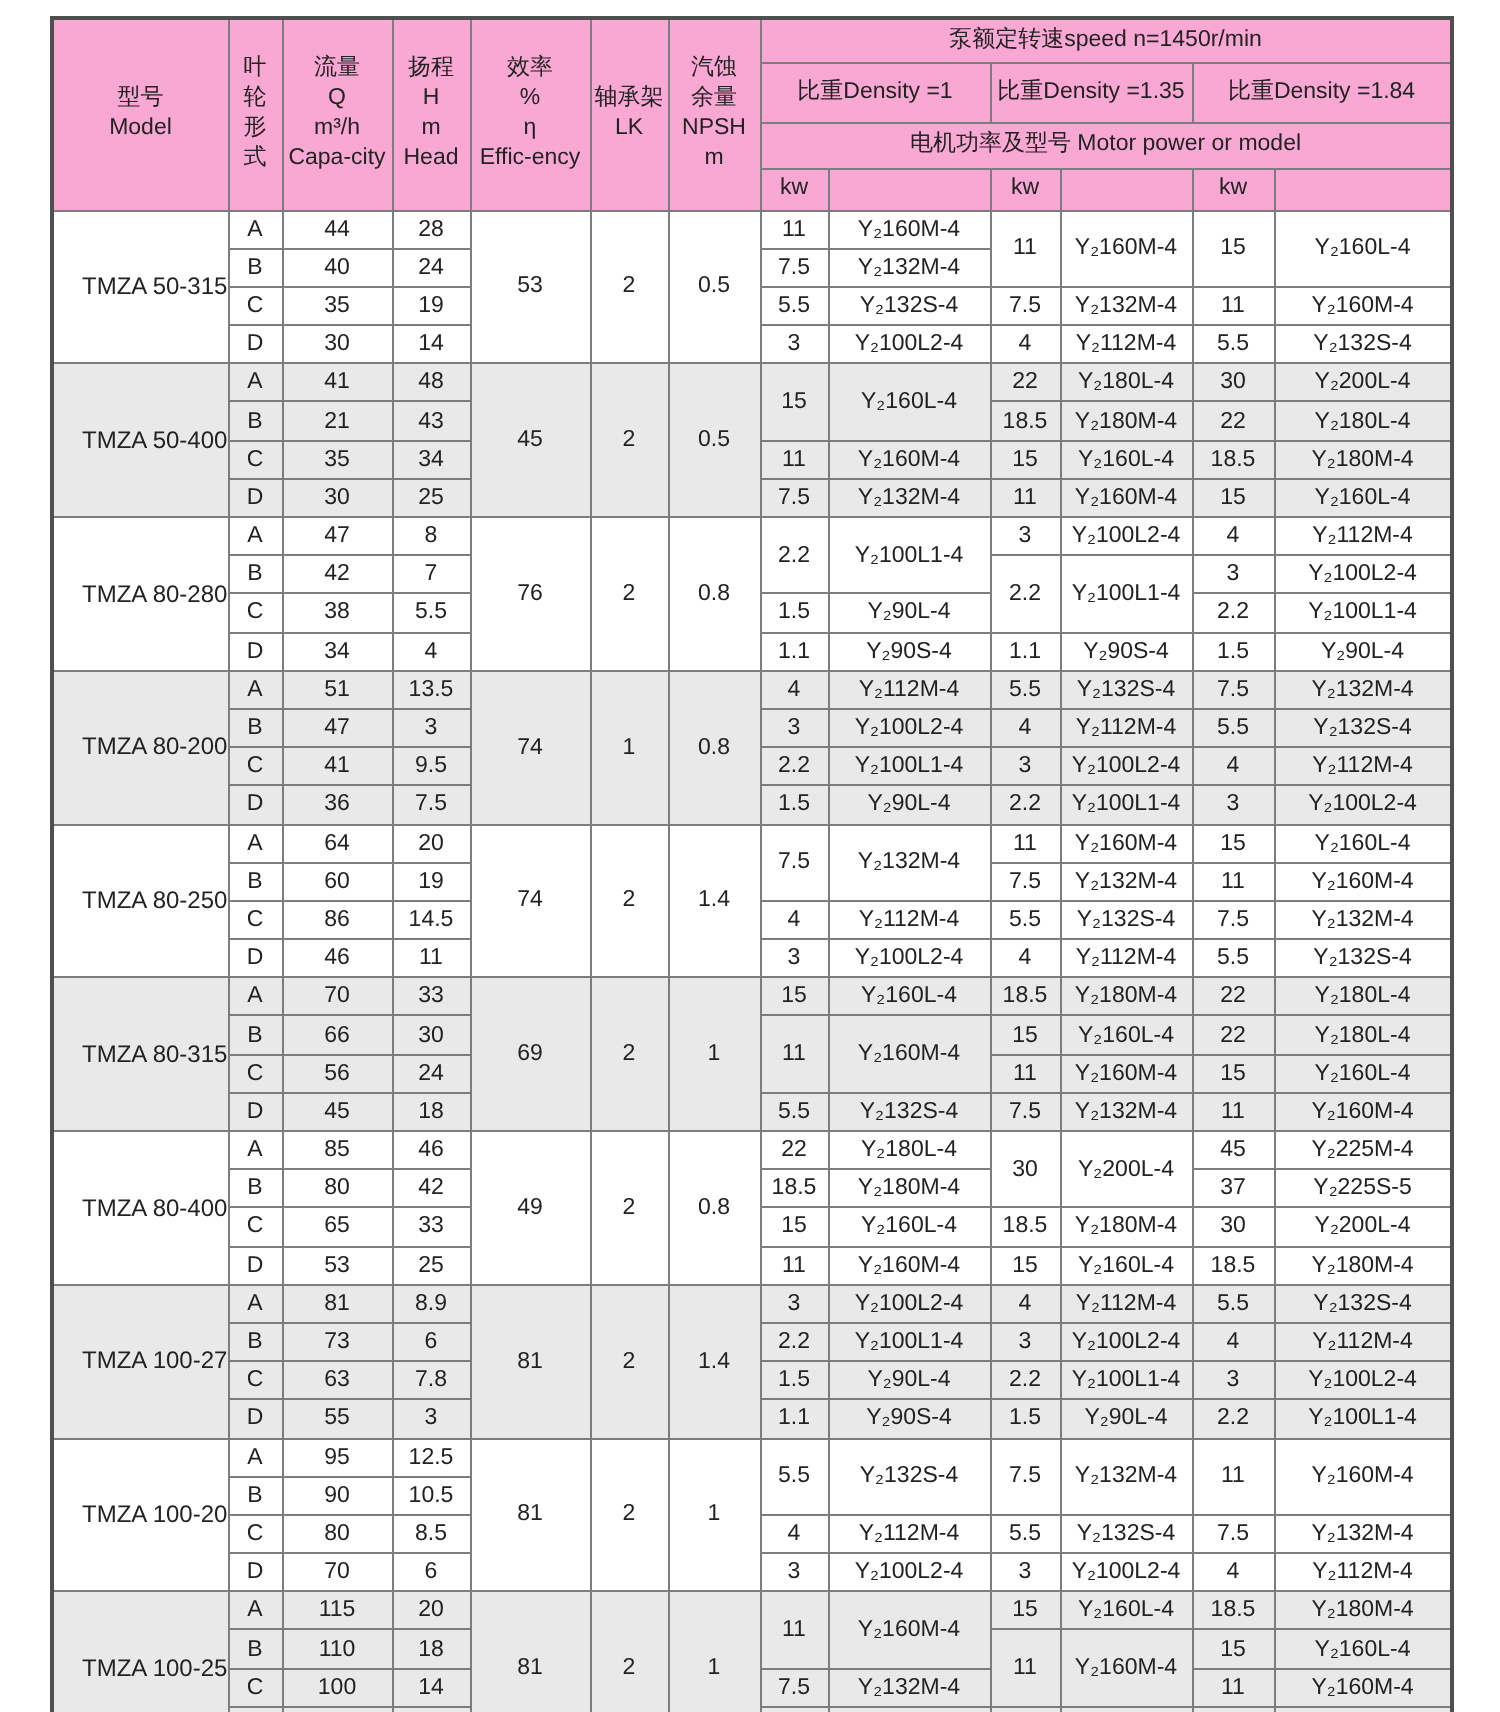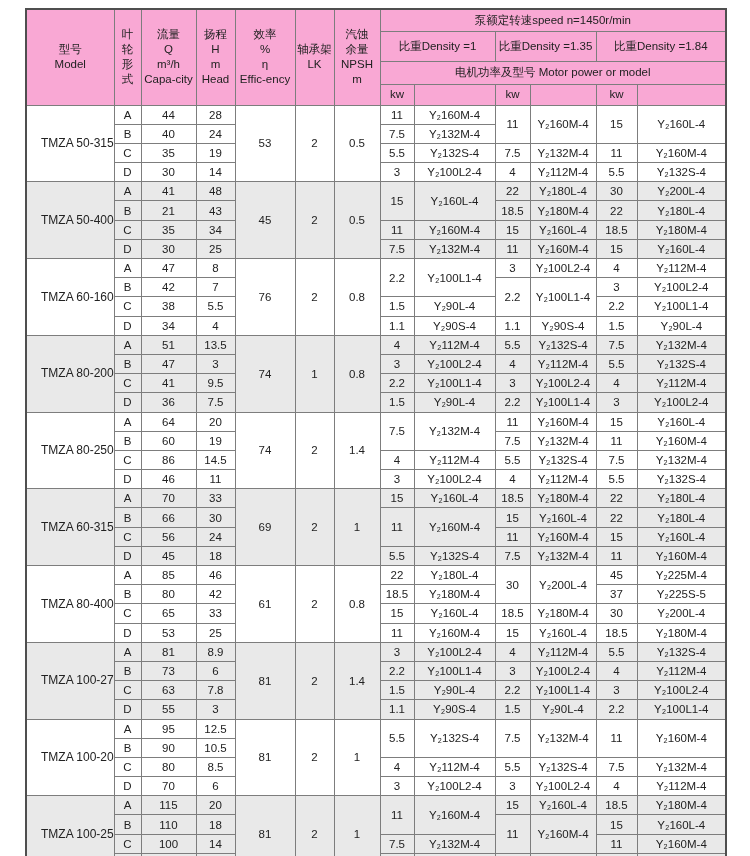--- a/index.html
+++ b/index.html
@@ -191,21 +191,21 @@
           <td>30</td>
           <td>25</td>
           <td>7.5</td>
           <td>Y₂132M-4</td>
           <td>11</td>
           <td>Y₂160M-4</td>
           <td>15</td>
           <td>Y₂160L-4</td>
         </tr>
         <tr>
-          <td rowspan="4" class="model-cell">TMZA 60-160</td>
+          <td rowspan="4" class="model-cell">TMZA 80-280</td>
           <td>A</td>
           <td>47</td>
           <td>8</td>
           <td rowspan="4">76</td>
           <td rowspan="4">2</td>
           <td rowspan="4">0.8</td>
           <td rowspan="2">2.2</td>
           <td rowspan="2">Y₂100L1-4</td>
           <td>3</td>
           <td>Y₂100L2-4</td>
@@ -329,21 +329,21 @@
           <td>46</td>
           <td>11</td>
           <td>3</td>
           <td>Y₂100L2-4</td>
           <td>4</td>
           <td>Y₂112M-4</td>
           <td>5.5</td>
           <td>Y₂132S-4</td>
         </tr>
         <tr class="zebra">
-          <td rowspan="4" class="model-cell">TMZA 60-315</td>
+          <td rowspan="4" class="model-cell">TMZA 80-315</td>
           <td>A</td>
           <td>70</td>
           <td>33</td>
           <td rowspan="4">69</td>
           <td rowspan="4">2</td>
           <td rowspan="4">1</td>
           <td>15</td>
           <td>Y₂160L-4</td>
           <td>18.5</td>
           <td>Y₂180M-4</td>
@@ -379,21 +379,21 @@
           <td>7.5</td>
           <td>Y₂132M-4</td>
           <td>11</td>
           <td>Y₂160M-4</td>
         </tr>
         <tr>
           <td rowspan="4" class="model-cell">TMZA 80-400</td>
           <td>A</td>
           <td>85</td>
           <td>46</td>
-          <td rowspan="4">61</td>
+          <td rowspan="4">49</td>
           <td rowspan="4">2</td>
           <td rowspan="4">0.8</td>
           <td>22</td>
           <td>Y₂180L-4</td>
           <td rowspan="2">30</td>
           <td rowspan="2">Y₂200L-4</td>
           <td>45</td>
           <td>Y₂225M-4</td>
         </tr>
         <tr>

